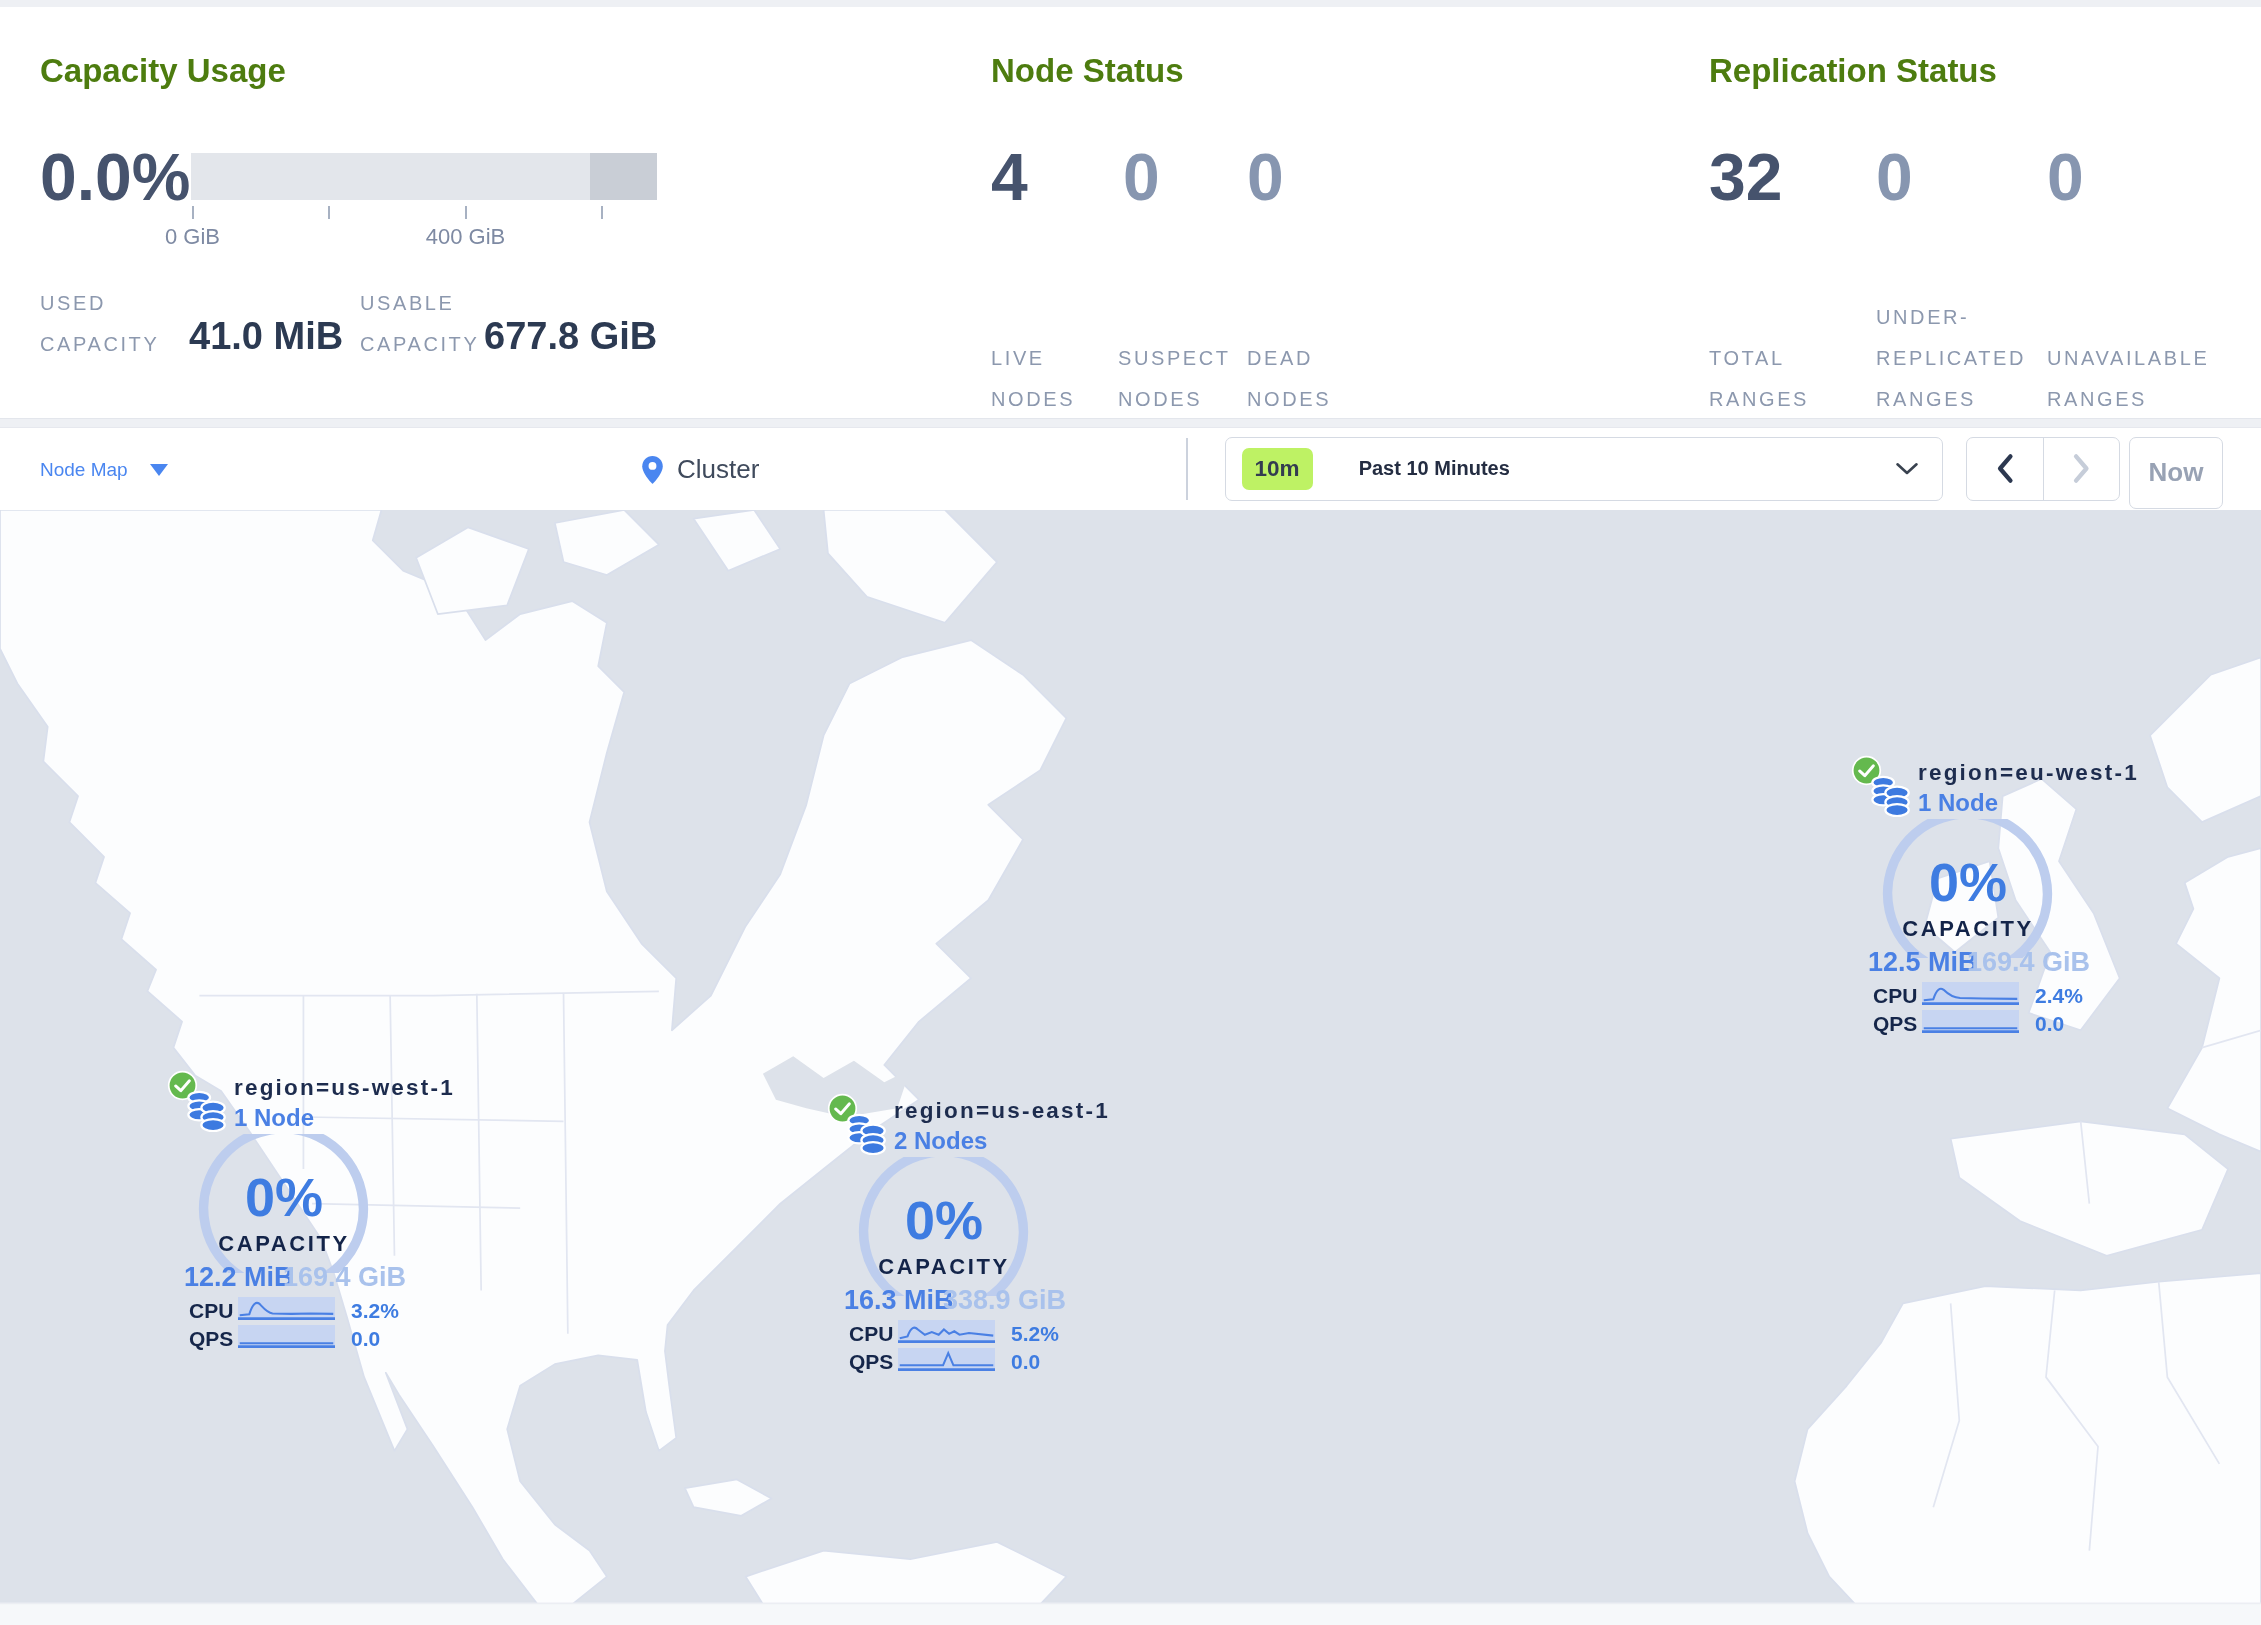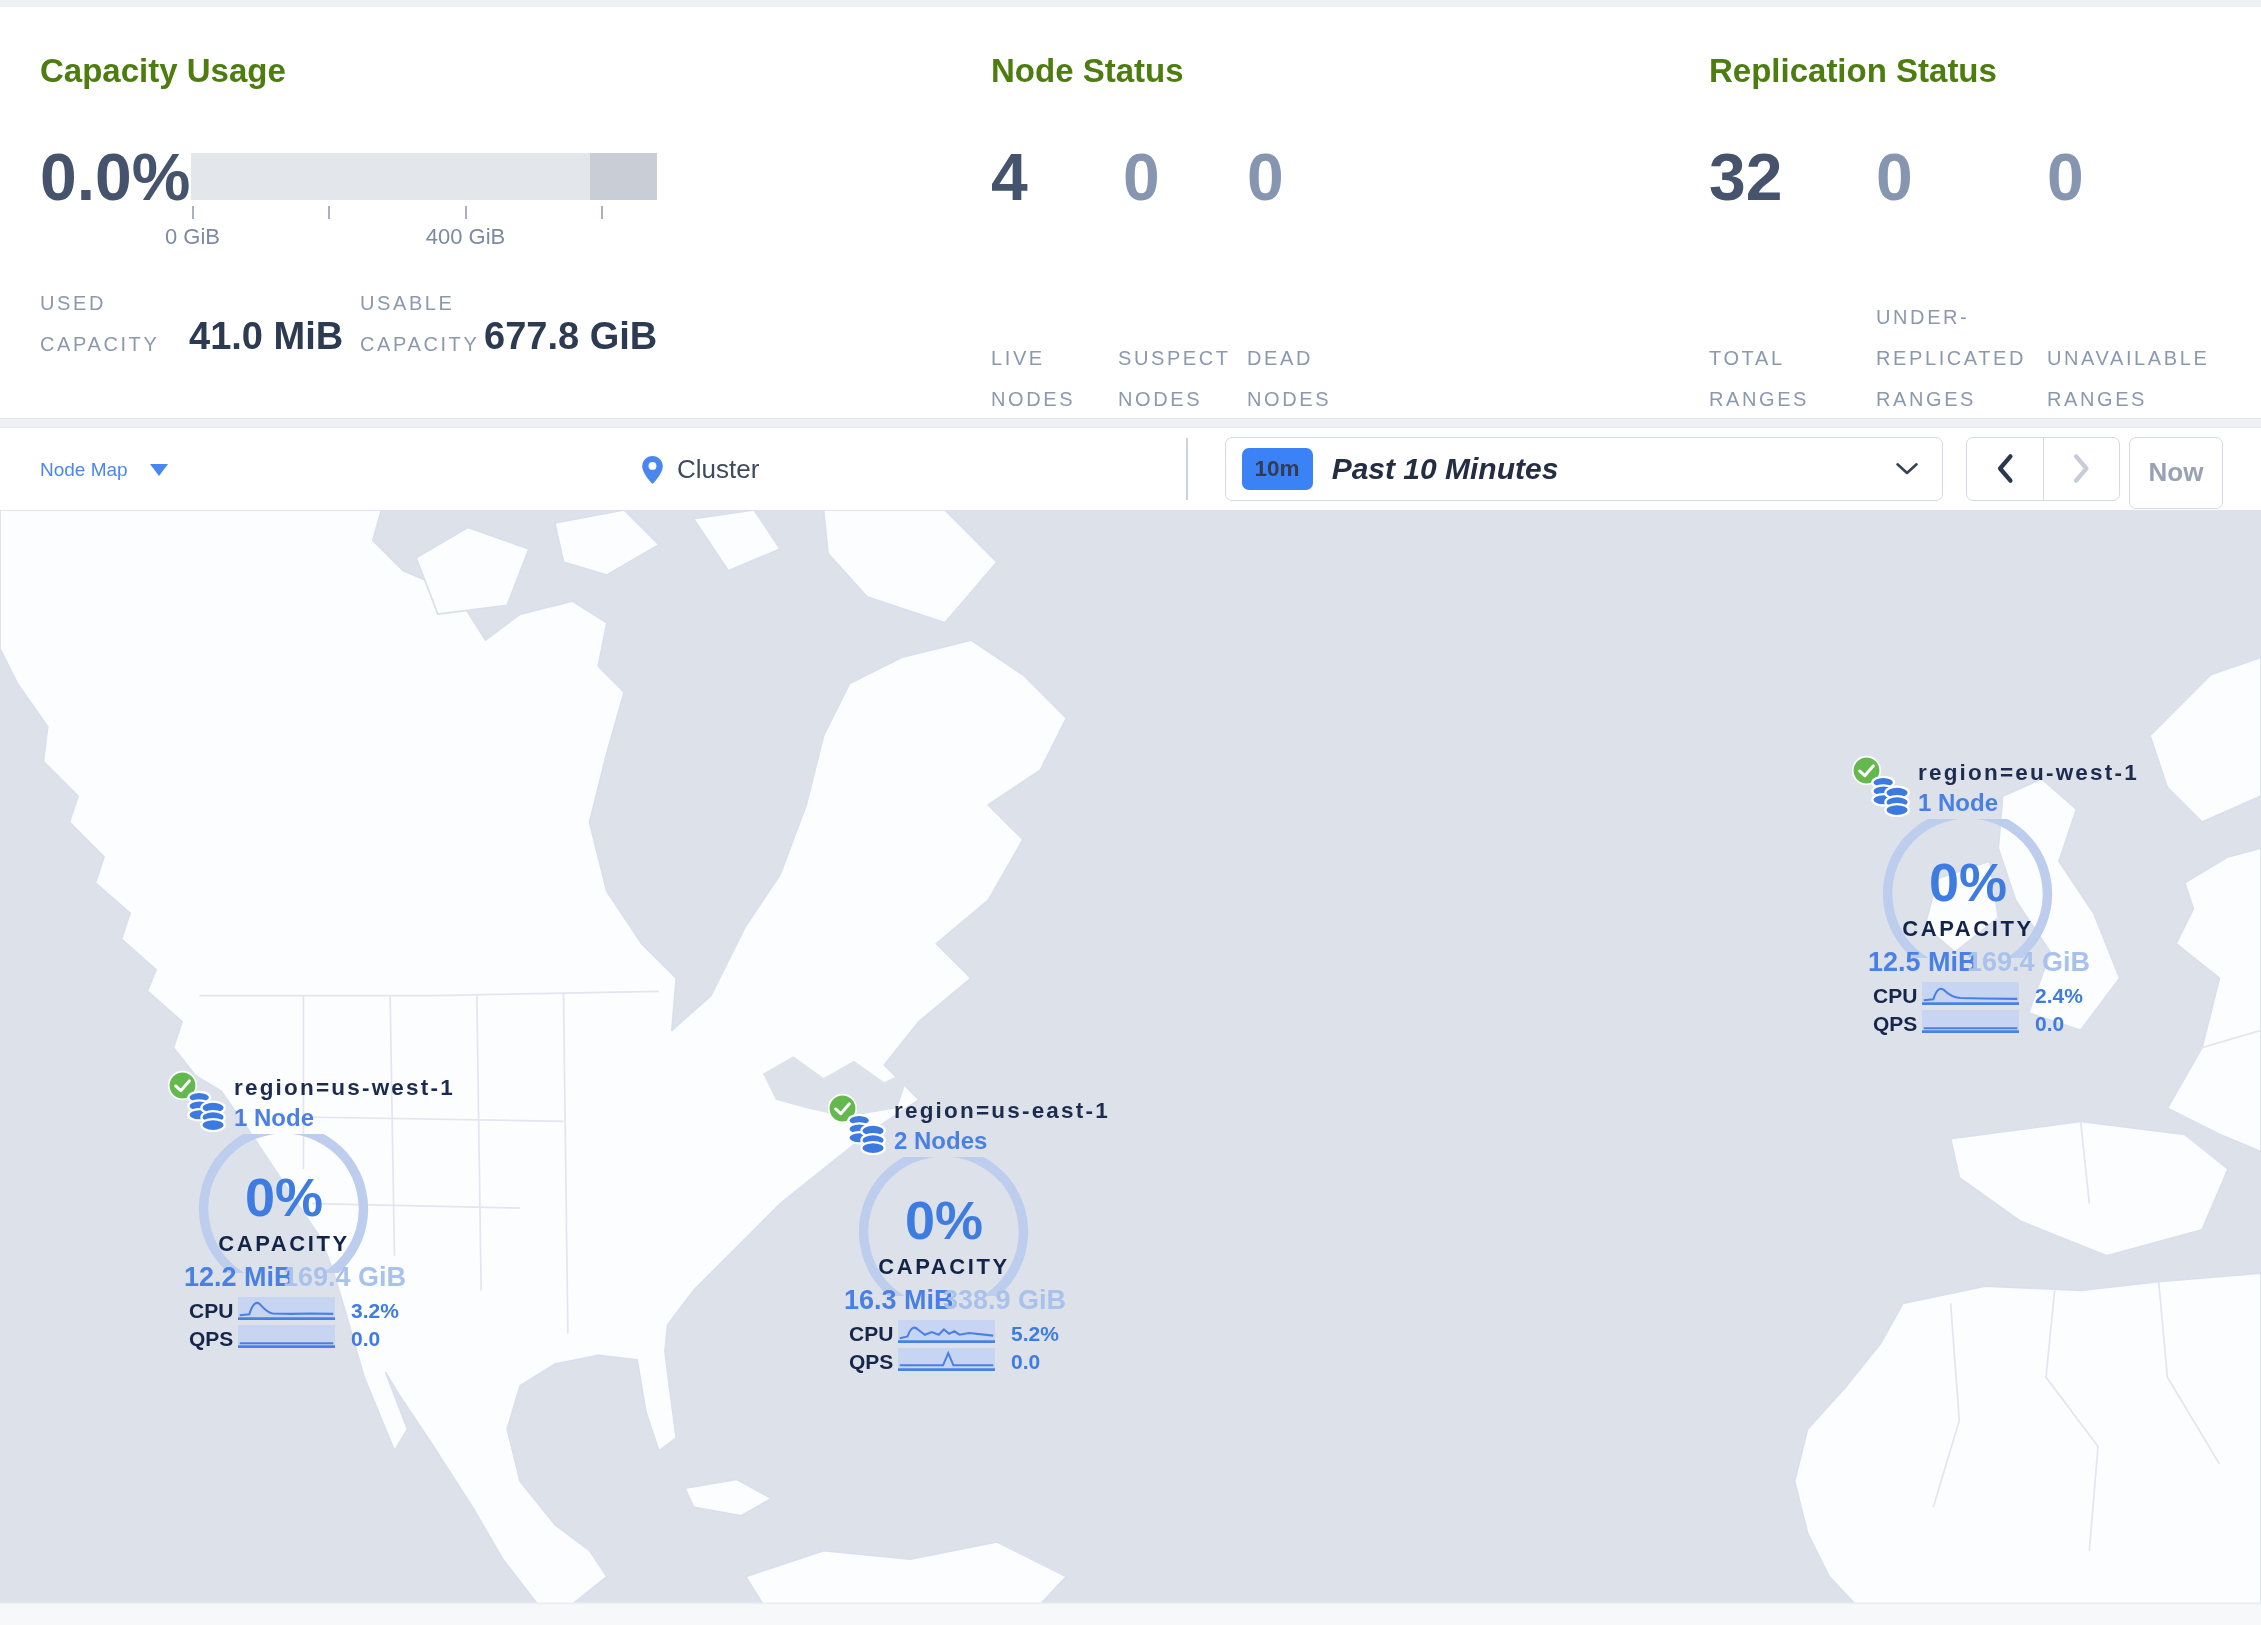--- a/index.html
+++ b/index.html
@@ -21,23 +21,23 @@
   .toolbar{position:absolute;left:0;top:427px;width:2261px;height:83px;background:#ffffff;
     border-top:0.9px solid #e6e8ee;border-bottom:0.9px solid #e3e6ec;}
   .view-selector{position:absolute;left:40px;top:0;height:83px;display:flex;align-items:center;gap:22.5px;cursor:pointer;}
   .view-selector .lbl{font-size:19px;color:#4a86f0;}
   .caret-down{width:0;height:0;border-left:9.5px solid transparent;border-right:9.5px solid transparent;border-top:12px solid #4a86f0;}
   .breadcrumb{position:absolute;left:642px;top:0;height:83px;display:flex;align-items:center;gap:14px;}
   .breadcrumb .lbl{font-size:26px;color:#3f4a5c;}
   .tb-divider{position:absolute;left:1186px;top:10.4px;width:1.7px;height:62px;background:#ccd2dd;}
   .time-dropdown{position:absolute;left:1225px;top:8.7px;width:718px;height:64px;border:1.7px solid #d5dae3;
     border-radius:7px;background:#fff;display:flex;align-items:center;box-sizing:border-box;cursor:pointer;}
-  .time-badge{margin-left:15.6px;background:#3b82f6;border-radius:7px;padding:8px 13px;
+  .time-badge{margin-left:15.6px;background:#bef264;border-radius:7px;padding:8px 13px;
     font-size:22.5px;font-weight:700;color:#333c50;}
-  .time-label{margin-left:19px;font-size:30px;font-weight:700;color:#242d42;font-style:italic;}
+  .time-label{margin-left:46px;font-size:20px;font-weight:700;color:#242d42;}
   .time-chevron{margin-left:auto;margin-right:22.5px;}
   .range-arrows{position:absolute;left:1966px;top:8.7px;width:154px;height:64px;border:1.7px solid #d5dae3;
     border-radius:7px;background:#fff;display:flex;box-sizing:border-box;}
   .arrow-cell{flex:1;display:flex;align-items:center;justify-content:center;cursor:pointer;}
   .arrow-cell.prev{border-right:1.7px solid #d5dae3;}
   .now-button{position:absolute;left:2129px;top:8.7px;width:94px;height:72px;border:1.7px solid #d5dae3;
     border-radius:7px;background:#fff;display:flex;align-items:center;justify-content:center;
     font-size:26px;font-weight:700;color:#98a2b4;box-sizing:border-box;cursor:pointer;}
   
   .map-area{position:absolute;left:0;top:510px;width:2261px;height:1116px;background:#dde2ea;}

